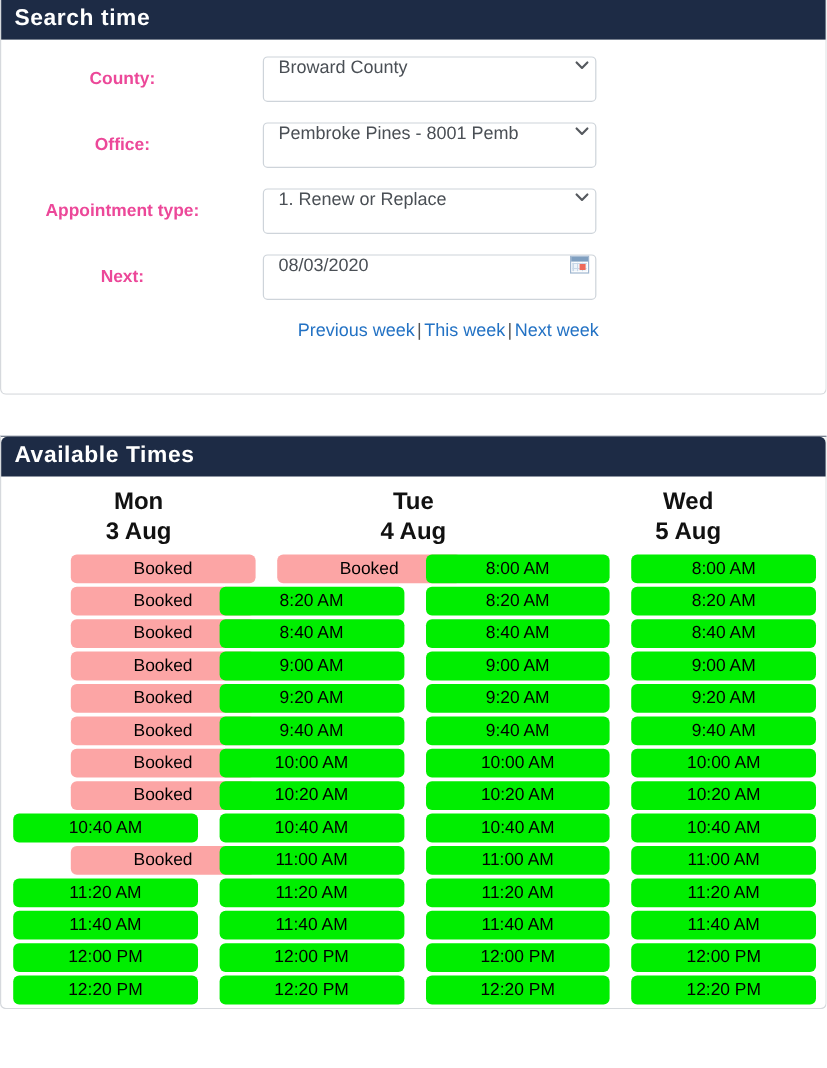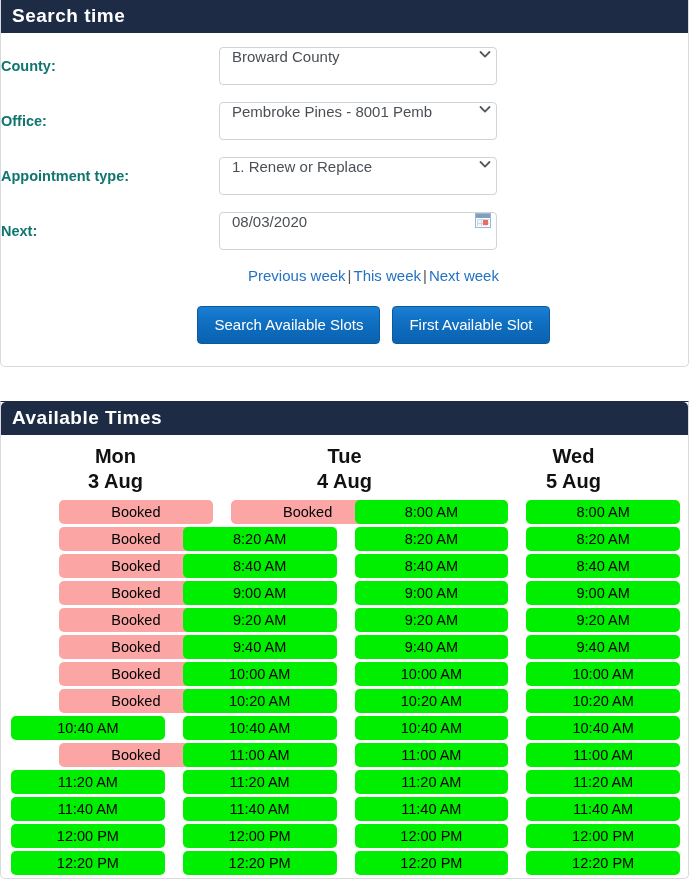--- a/index.html
+++ b/index.html
@@ -40,25 +40,25 @@
 
   
   .form-body { padding: 14px 0 22px 0; }
   .form-row {
     display: flex;
     align-items: center;
     margin-bottom: 17px;
   }
   .form-label {
     width: 218px;
-    text-align: left;
+    text-align: center;
     padding-right: 16px;
     font-size: 14.5px;
     font-weight: bold;
-    color: #0f766e;
+    color: #ec4899;
   }
   .form-control {
     width: 278px;
     height: 38px;
     border: 1px solid #ced4da;
     border-radius: 4px;
     background: #ffffff;
     display: flex;
     align-items: flex-start;
     padding: 0 5px 0 12px;
@@ -231,24 +231,20 @@
             <span class="cal-grid"></span>
             <span class="cal-dot"></span>
           </span>
         </div>
       </div>
 
       <div class="week-links">
         <a>Previous week</a><span class="sep">|</span><a>This week</a><span class="sep">|</span><a>Next week</a>
       </div>
 
-      <div class="btn-row">
-        <button class="btn">Search Available Slots</button>
-        <button class="btn">First Available Slot</button>
-      </div>
 
     </div>
   </div>
 
   <div style="height:34px"></div>
 
   <div class="panel" style="border-top:1px solid #1d2b45;">
     <div class="panel-header second">Available Times</div>
 
     <div class="times-body">

